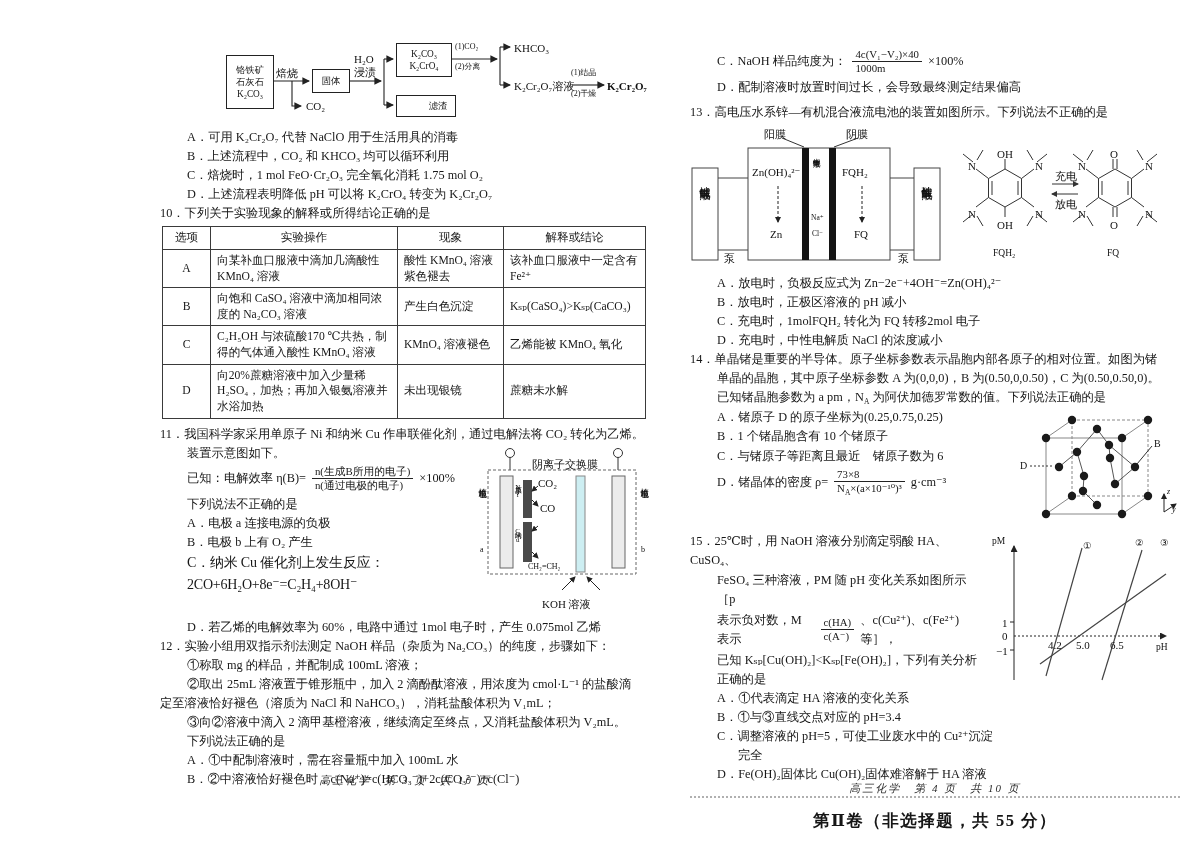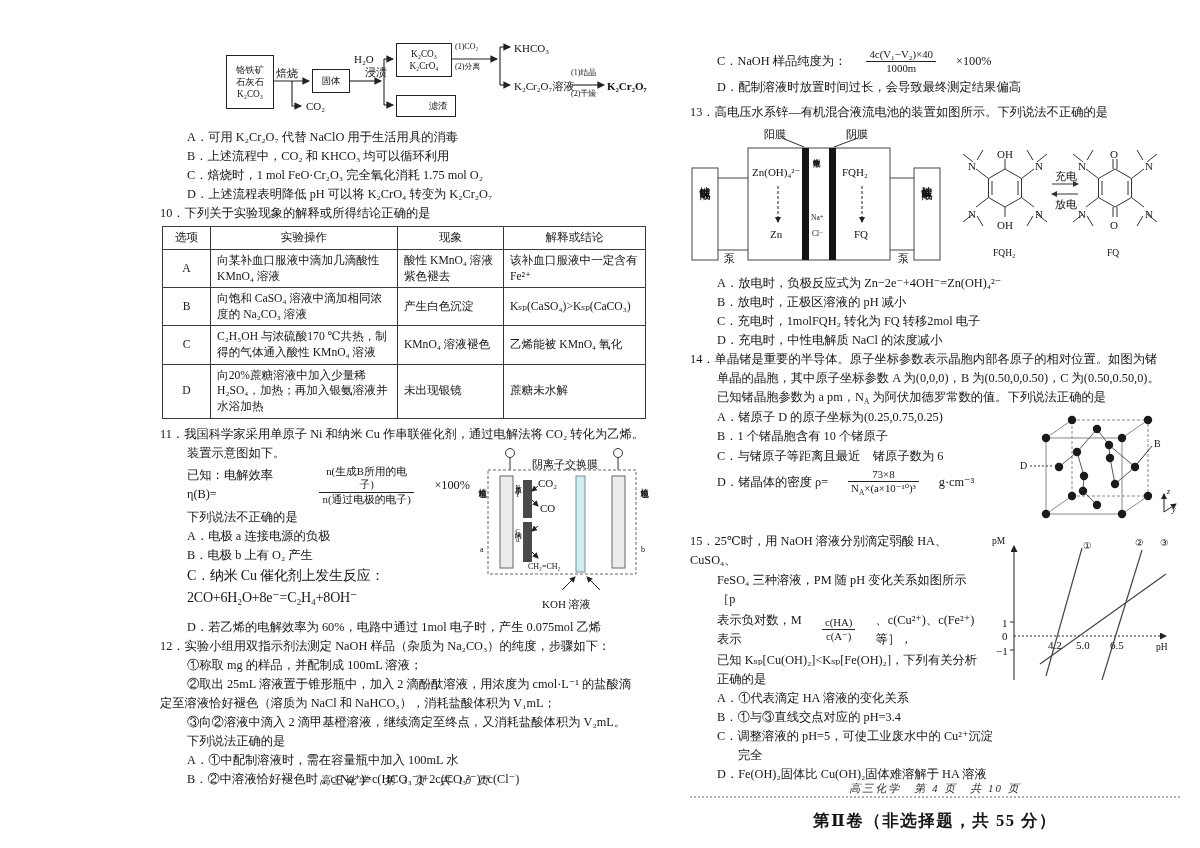--- a/index.html
+++ b/index.html
@@ -9,21 +9,21 @@
   .col-left{left:160px;top:38px;width:490px;}
   .col-right{left:690px;top:46px;width:490px;}
   p{margin:0;}
   .p0{margin:0;}
   .cont{padding-left:27px;}
   .opt{padding-left:27px;}
   .opt2{padding-left:48px;}
   .tight{font-size:14px;letter-spacing:-0.2px;}
   
   .eqline{display:flex;align-items:center;padding-left:27px;margin:2px 0;}
-  .frac{display:inline-block;text-align:center;font-size:10.8px;line-height:1.25;vertical-align:middle;margin:0 20px;}
+  .frac{display:inline-block;font-size:10.8px;line-height:1.25;vertical-align:middle;margin:0 6px;}
   .frac .fn{display:block;border-bottom:1px solid #222;padding:0 3px;}
   .frac .fd{display:block;padding:0 3px;}
   sub.tiny{font-size:7.5px;}
   
   table.exp{border-collapse:collapse;width:484px;font-size:11.6px;margin:3px 0 6px 2px;line-height:1.35;}
   table.exp td,table.exp th{border:1px solid #3a3a3a;padding:3px 6px;vertical-align:middle;font-weight:normal;}
   table.exp th{text-align:center;}
   td.c{text-align:center;width:38px;}
   td.w-op{width:190px;} td.w-ph{width:100px;} td.w-cl{width:130px;}
   
@@ -78,21 +78,21 @@
         <span>铬铁矿</span>
         <span>石灰石</span>
         <span>K₂CO₃</span>
       </div>
       <span class="dlabel f85" style="left:52px;top:27px;">焙烧</span>
       <span class="dlabel f85" style="left:82px;top:60px;">CO₂</span>
       <div class="box" style="left:88px;top:29px;width:36px;height:22px;">
         <span>固体</span>
       </div>
       <span class="dlabel f85" style="left:130px;top:13px;">H₂O</span>
-      <span class="dlabel f85" style="left:130px;top:26px;margin-left:11px;">浸渍</span>
+      <span class="dlabel f85" style="left:130px;top:26px;">浸渍</span>
       <div class="box" style="left:172px;top:3px;width:54px;height:32px;">
         <span>K₂CO₃</span>
         <span>K₂CrO₄</span>
       </div>
       <div class="box" style="left:172px;top:55px;width:34px;height:20px;padding-left:24px;">
         <span>滤渣</span>
       </div>
       <span class="dlabel f8" style="left:231px;top:3px;">(1)CO₂</span>
       <span class="dlabel f8" style="left:231px;top:23px;">(2)分离</span>
       <span class="dlabel f85" style="left:290px;top:2px;">KHCO₃</span>

